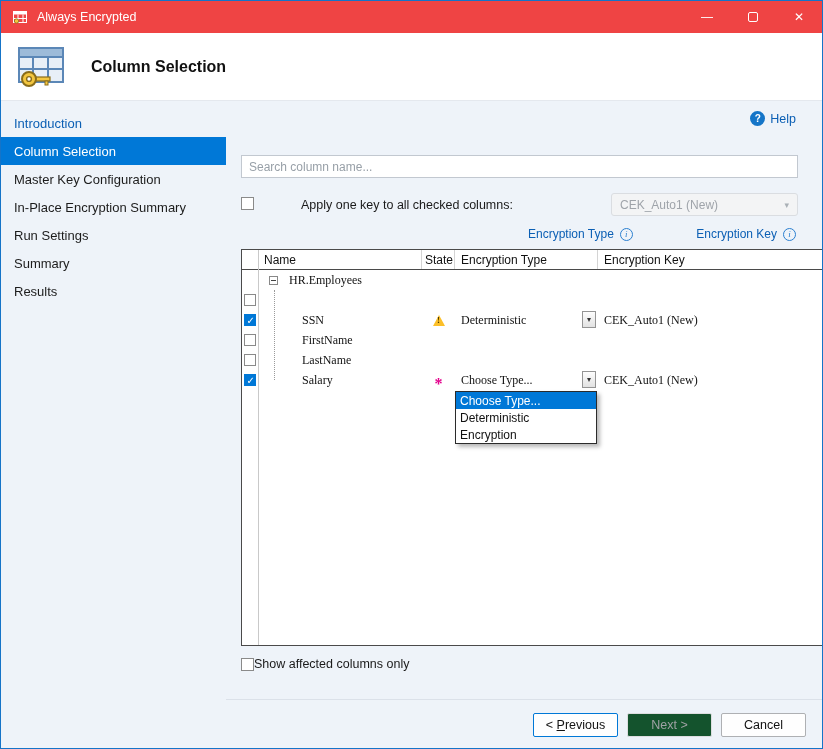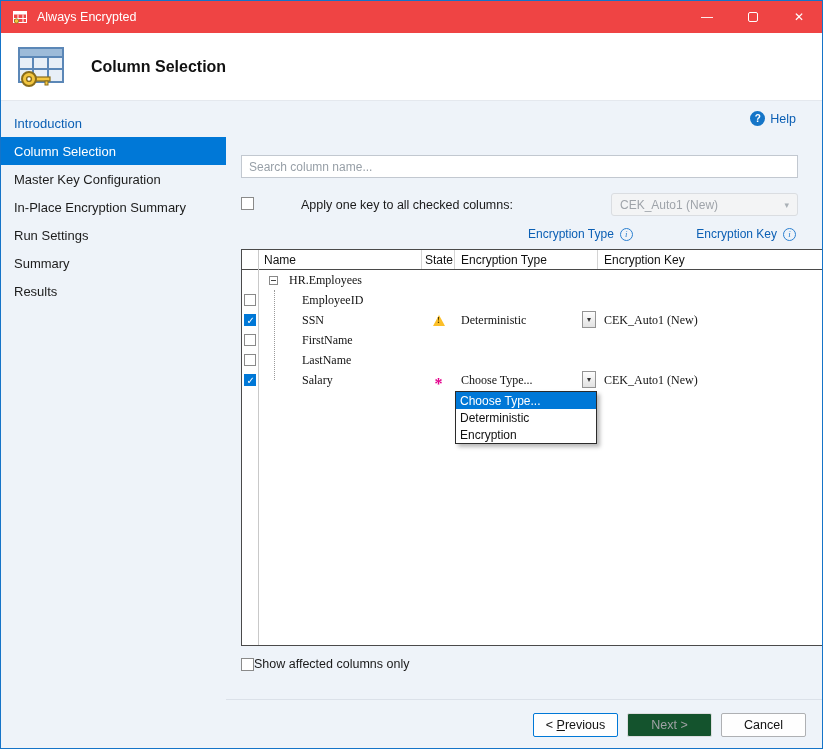--- a/index.html
+++ b/index.html
@@ -233,23 +233,20 @@
           </div>
           <div class="c-state"></div>
           <div class="c-type"></div>
           <div class="c-key"></div>
         </div>
 
         <div class="grid-row">
           <div class="c-check">
               <span class="checkbox"></span>
             </div>
-          <div class="c-name">
-              <span class="child-label">EmployeeID</span>
-            </div>
           <div class="c-state"></div>
           <div class="c-type"></div>
           <div class="c-key"></div>
         </div>
 
         <div class="grid-row">
           <div class="c-check">
               <span class="checkbox checked"></span>
             </div>
           <div class="c-name">

